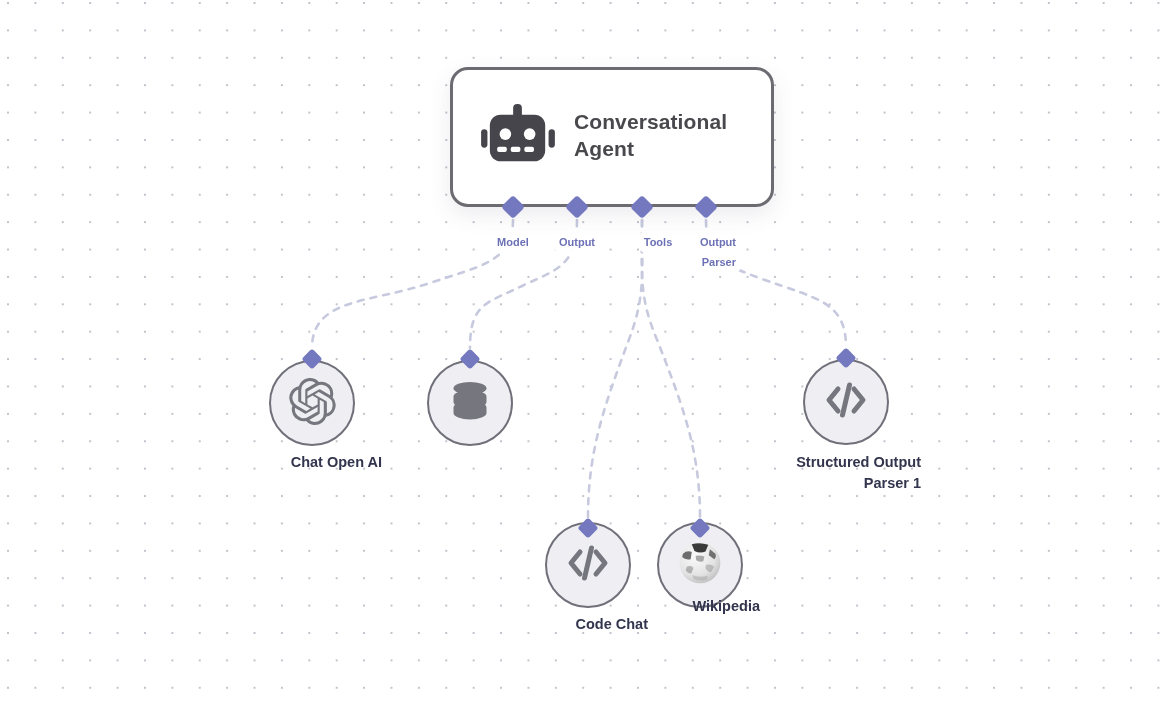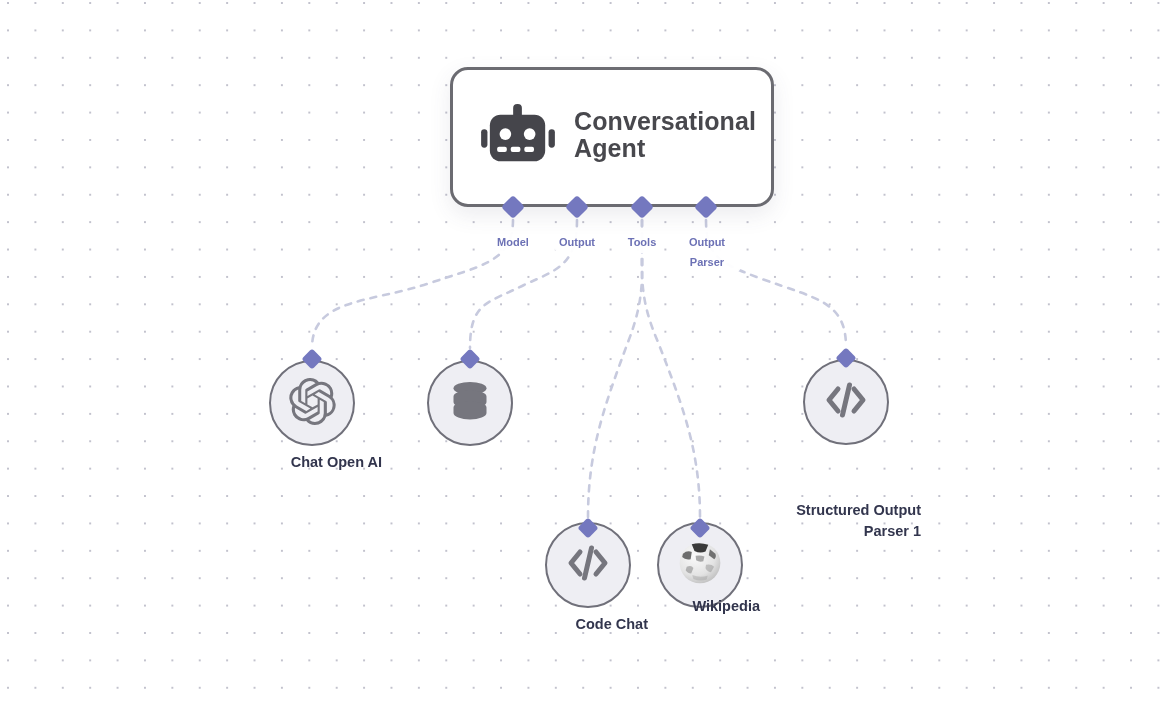--- a/index.html
+++ b/index.html
@@ -36,21 +36,21 @@
     width: 318px; height: 134px;
     background: #ffffff;
     border: 3px solid #6b6b71;
     border-radius: 18px;
     box-shadow: 0 8px 22px rgba(70,70,95,0.10);
   }
   .agent-icon { position: absolute; left: 28px; top: 34px; }
   .agent-title {
     position: absolute; left: 121px; top: 38px;
     width: 180px;
-    font-size: 25px; line-height: 27px;
+    font-size: 21px; line-height: 27px;
     font-weight: 700;
     color: #48484d;
     letter-spacing: 0.1px;
   }
   
   .port {
     position: absolute;
     background: #7478bf;
     transform: translate(-50%, -50%) rotate(45deg);
   }
@@ -100,22 +100,22 @@
   <svg class="wires" aria-hidden="true">
     <path d="M513,220 C513,262 480,266 430,283 C370,303 312,298 312,348"></path>
     <path d="M577,220 C577,266 556,270 524,285 C488,303 470,302 470,348"></path>
     <path d="M642,220 C642,272 646,296 628,342 C606,402 588,448 588,517"></path>
     <path d="M642,220 C642,272 638,296 658,342 C681,402 700,448 700,517"></path>
     <path d="M706,220 C706,258 722,264 762,279 C818,299 846,302 846,347"></path>
   </svg>
 
   <div class="port-label" style="left:513px; top:242px;">Model</div>
   <div class="port-label" style="left:577px; top:242px;">Output</div>
-  <div class="port-label" style="left:642px; top:242px;">Tools</div>
-  <div class="port-label wrap" style="left:707px; top:252px;">Output Parser</div>
+  <div class="port-label" style="left:658px; top:242px;">Tools</div>
+  <div class="port-label wrap" style="left:707px; top:252px;text-align:right;">Output Parser</div>
 
   <div class="agent-node">
     <span class="agent-icon">
       <svg width="74" height="66" viewBox="0 0 76 68" fill="#45454b" aria-hidden="true">
         <rect x="33" y="0" width="9" height="16" rx="4.2"></rect>
         <rect x="9" y="11" width="57" height="48" rx="11"></rect>
         <rect x="0" y="26" width="6.5" height="19" rx="3.2"></rect>
         <rect x="69.5" y="26" width="6.5" height="19" rx="3.2"></rect>
         <circle cx="25" cy="31" r="6" fill="#ffffff"></circle>
         <circle cx="50" cy="31" r="6" fill="#ffffff"></circle>
@@ -192,15 +192,15 @@
   <div class="sub-node" style="left:846px; top:402px;">
     <span>
       <svg width="46" height="40" viewBox="0 0 44 40" fill="none" stroke="#76767e" stroke-width="5" stroke-linecap="round" stroke-linejoin="round" aria-hidden="true">
         <path d="M14 9 L5 20 L14 31"></path>
         <path d="M30 9 L39 20 L30 31"></path>
         <path d="M25.5 5 L18.5 35"></path>
       </svg>
     </span>
   </div>
   <span class="port in" style="left:846px; top:358px;"></span>
-  <div class="node-label" style="left:846px; top:452px; width:150px;margin-top:48px;">Structured Output Parser 1</div>
+  <div class="node-label" style="left:846px; top:452px; width:150px;">Structured Output Parser 1</div>
 
 </div>
 
 </body></html>

